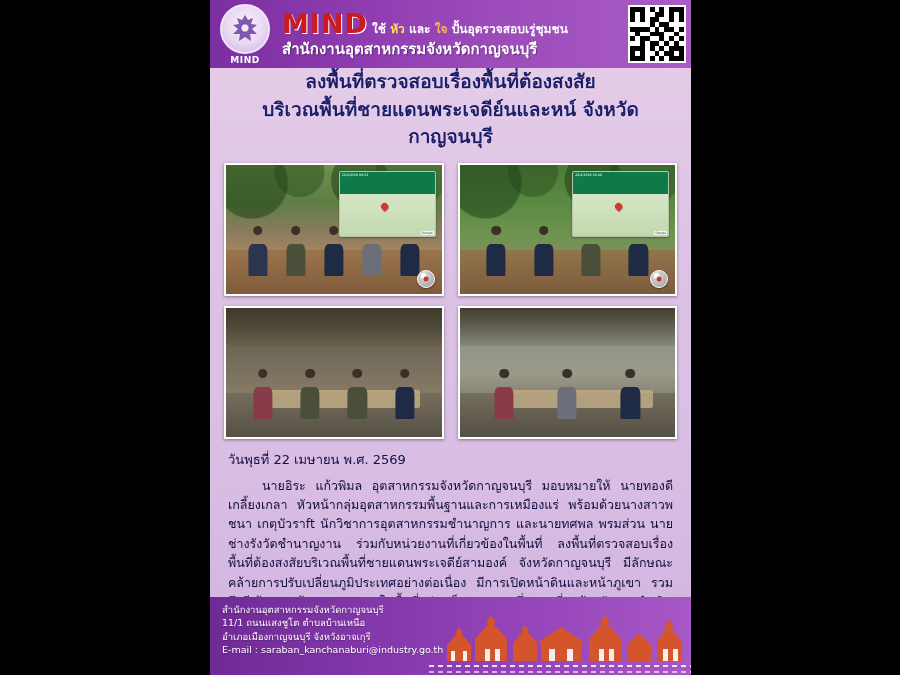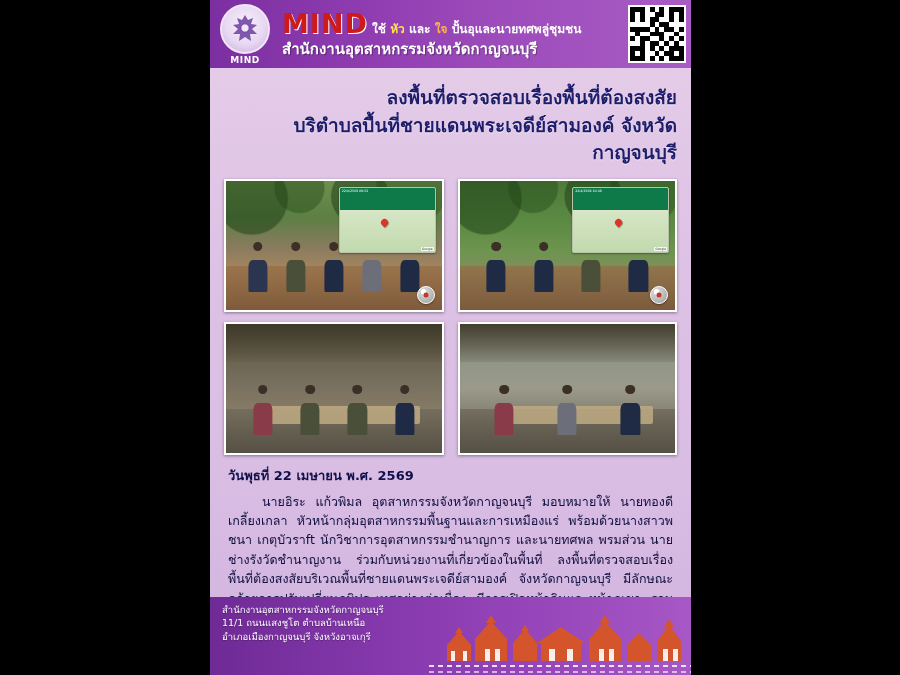--- a/index.html
+++ b/index.html
@@ -118,22 +118,22 @@
     height: 100%;
     display: grid;
     grid-template-columns: repeat(11, 1fr);
     grid-template-rows: repeat(11, 1fr);
   }
   .qr-grid i { display: block; background: transparent; }
   .qr-grid i.on { background: #000000; }
 
   
   .title-box {
-    padding: 16px 14px 6px 14px;
-    text-align: right;
+    padding: 0 14px 6px 14px;
+    text-align: center;
   }
   .title-line {
     font-size: 19px;
     font-weight: bold;
     color: #1d1d6b;
     line-height: 1.45;
     text-shadow: 0 1px 0 rgba(255,255,255,.6);
   }
 
   
@@ -298,21 +298,21 @@
     background: rgba(190,170,130,.85);
     border-radius: 2px;
   }
 
   
   .body-text {
     padding: 8px 18px 4px 18px;
   }
   .date-line {
     font-size: 13px;
-    font-weight: bold;
+    font-weight: normal;
     color: #10104a;
     margin-bottom: 6px;
   }
   .para {
     font-size: 12.5px;
     line-height: 1.55;
     color: #101040;
     text-align: justify;
     text-indent: 34px;
   }
@@ -382,21 +382,21 @@
             <path d="M17 3 L20 8 L25 6 L23 12 L29 13 L24 17 L29 22 L22 22 L23 29 L17 25 L11 29 L12 22 L5 22 L10 17 L5 13 L11 12 L9 6 L14 8 Z" fill="#6b3fa0" opacity="0.85"></path>
             <circle cx="17" cy="16" r="4.2" fill="#f2e6fa" stroke="#6b3fa0" stroke-width="1"></circle>
           </svg>
         </div>
         <span class="emblem-label">MIND</span>
       </div>
 
       <div class="hdr-text">
         <div class="hdr-line1">
           <span class="mind-word">MIND</span>
-          <span class="mind-sub"><span>ใช้ </span><span class="accent-y">หัว</span><span> และ </span><span class="accent-o">ใจ</span><span> ปั้นอุและนายทศพลู่ชุมชน</span></span>
+          <span class="mind-sub"><span>ใช้ </span><span class="accent-y">หัว</span><span> และ </span><span class="accent-o">ใจ</span><span> ปั้นอุตรวจสอบเรู่ชุมชน</span></span>
         </div>
         <div class="hdr-line2">สำนักงานอุตสาหกรรมจังหวัดกาญจนบุรี</div>
       </div>
 
       <div class="hdr-qr">
         <div class="qr-grid">
           <i class="on"></i>
             <i class="on"></i>
             <i class="on"></i>
             <i></i>
@@ -516,21 +516,21 @@
             <i></i>
             <i class="on"></i>
             <i class="on"></i>
             <i class="on"></i>
         </div>
       </div>
     </div>
 
     <div class="title-box">
       <div class="title-line">ลงพื้นที่ตรวจสอบเรื่องพื้นที่ต้องสงสัย</div>
-      <div class="title-line">บริตำบลบื้นที่ชายแดนพระเจดีย์สามองค์ จังหวัดกาญจนบุรี</div>
+      <div class="title-line">บริเวณพื้นที่ชายแดนพระเจดีย์นและหน์ จังหวัดกาญจนบุรี</div>
     </div>
 
     <div class="photos">
 
       <div class="photo p1">
         <div class="sky"></div>
         <div class="foliage"></div>
         <div class="ground"></div>
         <div class="people">
           <div class="person a">
@@ -647,20 +647,21 @@
     <div class="body-text">
       <div class="date-line">วันพุธที่ 22 เมษายน พ.ศ. 2569</div>
       <div class="para">นายอิระ แก้วพิมล อุตสาหกรรมจังหวัดกาญจนบุรี มอบหมายให้ นายทองดี เกลี้ยงเกลา หัวหน้ากลุ่มอุตสาหกรรมพื้นฐานและการเหมืองแร่ พร้อมด้วยนางสาวพชนา เกตุบัวราft นักวิชาการอุตสาหกรรมชำนาญการ และนายทศพล พรมส่วน นายช่างรังวัดชำนาญงาน ร่วมกับหน่วยงานที่เกี่ยวข้องในพื้นที่ ลงพื้นที่ตรวจสอบเรื่องพื้นที่ต้องสงสัยบริเวณพื้นที่ชายแดนพระเจดีย์สามองค์ จังหวัดกาญจนบุรี มีลักษณะคล้ายการปรับเปลี่ยนภูมิประเทศอย่างต่อเนื่อง มีการเปิดหน้าดินและหน้าภูเขา รวมถึงมีเส้นทางเข้า-ออก ภายในพื้นที่อย่างเป็นระบบ ซึ่งอาจเกี่ยวข้องกับการดำเนินกิจกรรมบางอย่างในลักษณะเชิงอุตสาหกรรม ท้องที่ตำบลหนองลู อำเภอสังขละบุรี จังหวัดกาญจนบุรี</div>
     </div>
 
     <div class="footer">
       <div class="footer-text">
         <div>สำนักงานอุตสาหกรรมจังหวัดกาญจนบุรี</div>
         <div>11/1 ถนนแสงชูโต ตำบลบ้านเหนือ</div>
         <div>อำเภอเมืองกาญจนบุรี จังหวังอาจเกุรี</div>
+        <div>E-mail : saraban_kanchanaburi@industry.go.th</div>
       </div>
       <div class="footer-art">
         <svg class="temple" viewBox="0 0 262 52" preserveAspectRatio="none" aria-hidden="true">
           <g fill="#d4552c">
             <path d="M18 52 L18 36 L30 22 L42 36 L42 52 Z"></path>
             <path d="M30 18 L34 24 L26 24 Z"></path>
             <path d="M46 52 L46 30 L62 12 L78 30 L78 52 Z"></path>
             <path d="M62 6 L67 14 L57 14 Z"></path>
             <path d="M84 52 L84 34 L96 20 L108 34 L108 52 Z"></path>
             <path d="M96 16 L100 22 L92 22 Z"></path>

